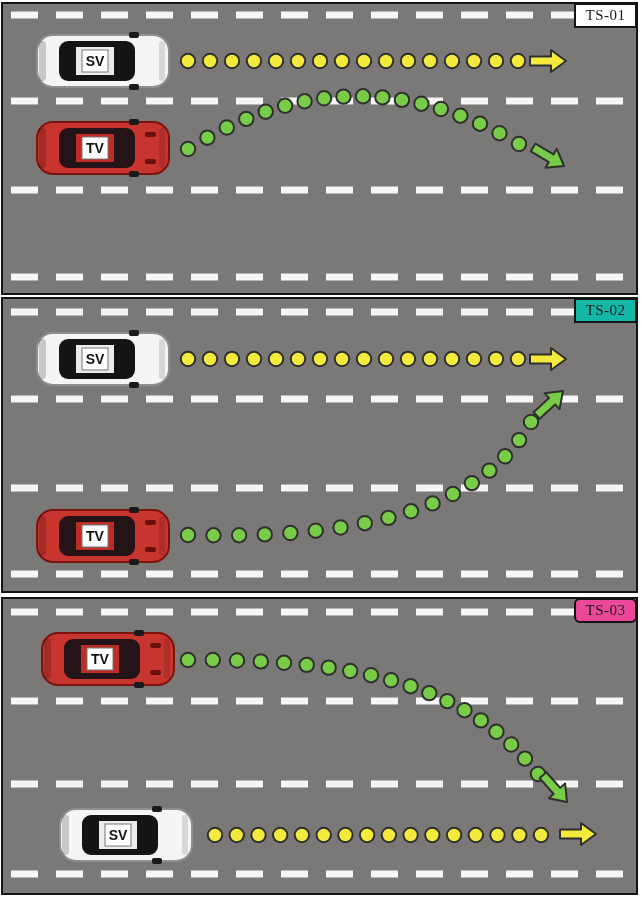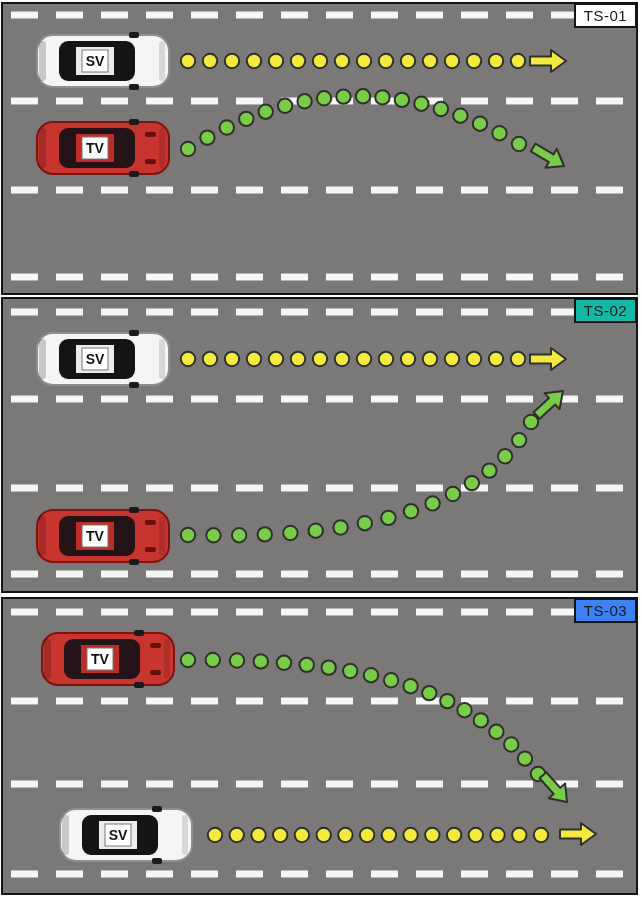--- a/index.html
+++ b/index.html
@@ -3,21 +3,21 @@
 <meta charset="utf-8">
 <style>
   html,body{margin:0;padding:0;background:#ffffff;font-family:"Liberation Sans",sans-serif;}
   .stage{position:relative;width:642px;height:897px;background:#ffffff;overflow:hidden;}
   .panel{position:absolute;left:1px;width:637px;box-sizing:border-box;
          border:2px solid #141414;}
   .panel svg{position:absolute;left:0;top:0;display:block;}
   .badge{position:absolute;top:-1px;right:-1px;width:63px;height:25px;box-sizing:border-box;
          border:2px solid #141414;background:#ffffff;
          display:flex;align-items:center;justify-content:center;
-         font-size:15px;letter-spacing:.5px;color:#1a1a1a;}
+         font-size:15px;letter-spacing:.5px;color:#1a1a1a;font-family:Liberation Serif, serif;}
 </style>
 </head>
 <body>
 
 <main class="stage" id="stage" style="background: rgb(255, 255, 255);">
     <section class="panel" style="top: 2px; height: 293px; border-color: rgb(20, 20, 20); background: rgb(123, 120, 120);">
       <svg width="633" height="289" viewBox="0 0 633 289">
         <g>
           <rect x="8" y="7.5" width="27" height="7" fill="#f6f6f6"></rect>
           <rect x="53" y="7.5" width="27" height="7" fill="#f6f6f6"></rect>
@@ -406,15 +406,15 @@
           <rect x="-64" y="-20" width="7" height="40" rx="3" fill="rgba(0,0,0,0.18)"></rect>
           <rect x="56" y="-20" width="6" height="40" rx="3" fill="rgba(0,0,0,0.12)"></rect>
           <rect x="26" y="-29" width="10" height="6" rx="2" fill="#1a1a1a"></rect>
           <rect x="26" y="23" width="10" height="6" rx="2" fill="#1a1a1a"></rect>
           <rect x="-44" y="-20" width="76" height="40" rx="9" fill="#141414"></rect>
           <rect x="-27" y="-14" width="38" height="28" fill="#ececec"></rect>
           <rect x="-21" y="-11" width="26" height="22" fill="#ffffff" stroke="#777777" stroke-width="1"></rect>
           <text x="-8" y="5" text-anchor="middle" font-size="14" font-weight="bold" fill="#111111" font-family="&quot;Liberation Sans&quot;, sans-serif">SV</text>
         </g>
       </svg>
-      <div class="badge" style="background: #3b82f6; border-color: rgb(20, 20, 20); color: rgb(26, 26, 26);">TS-03</div>
+      <div class="badge" style="background: #ec4899; border-color: rgb(20, 20, 20); color: rgb(26, 26, 26); border-radius: 6px;">TS-03</div>
     </section>
   </main>
 
 </body></html>

